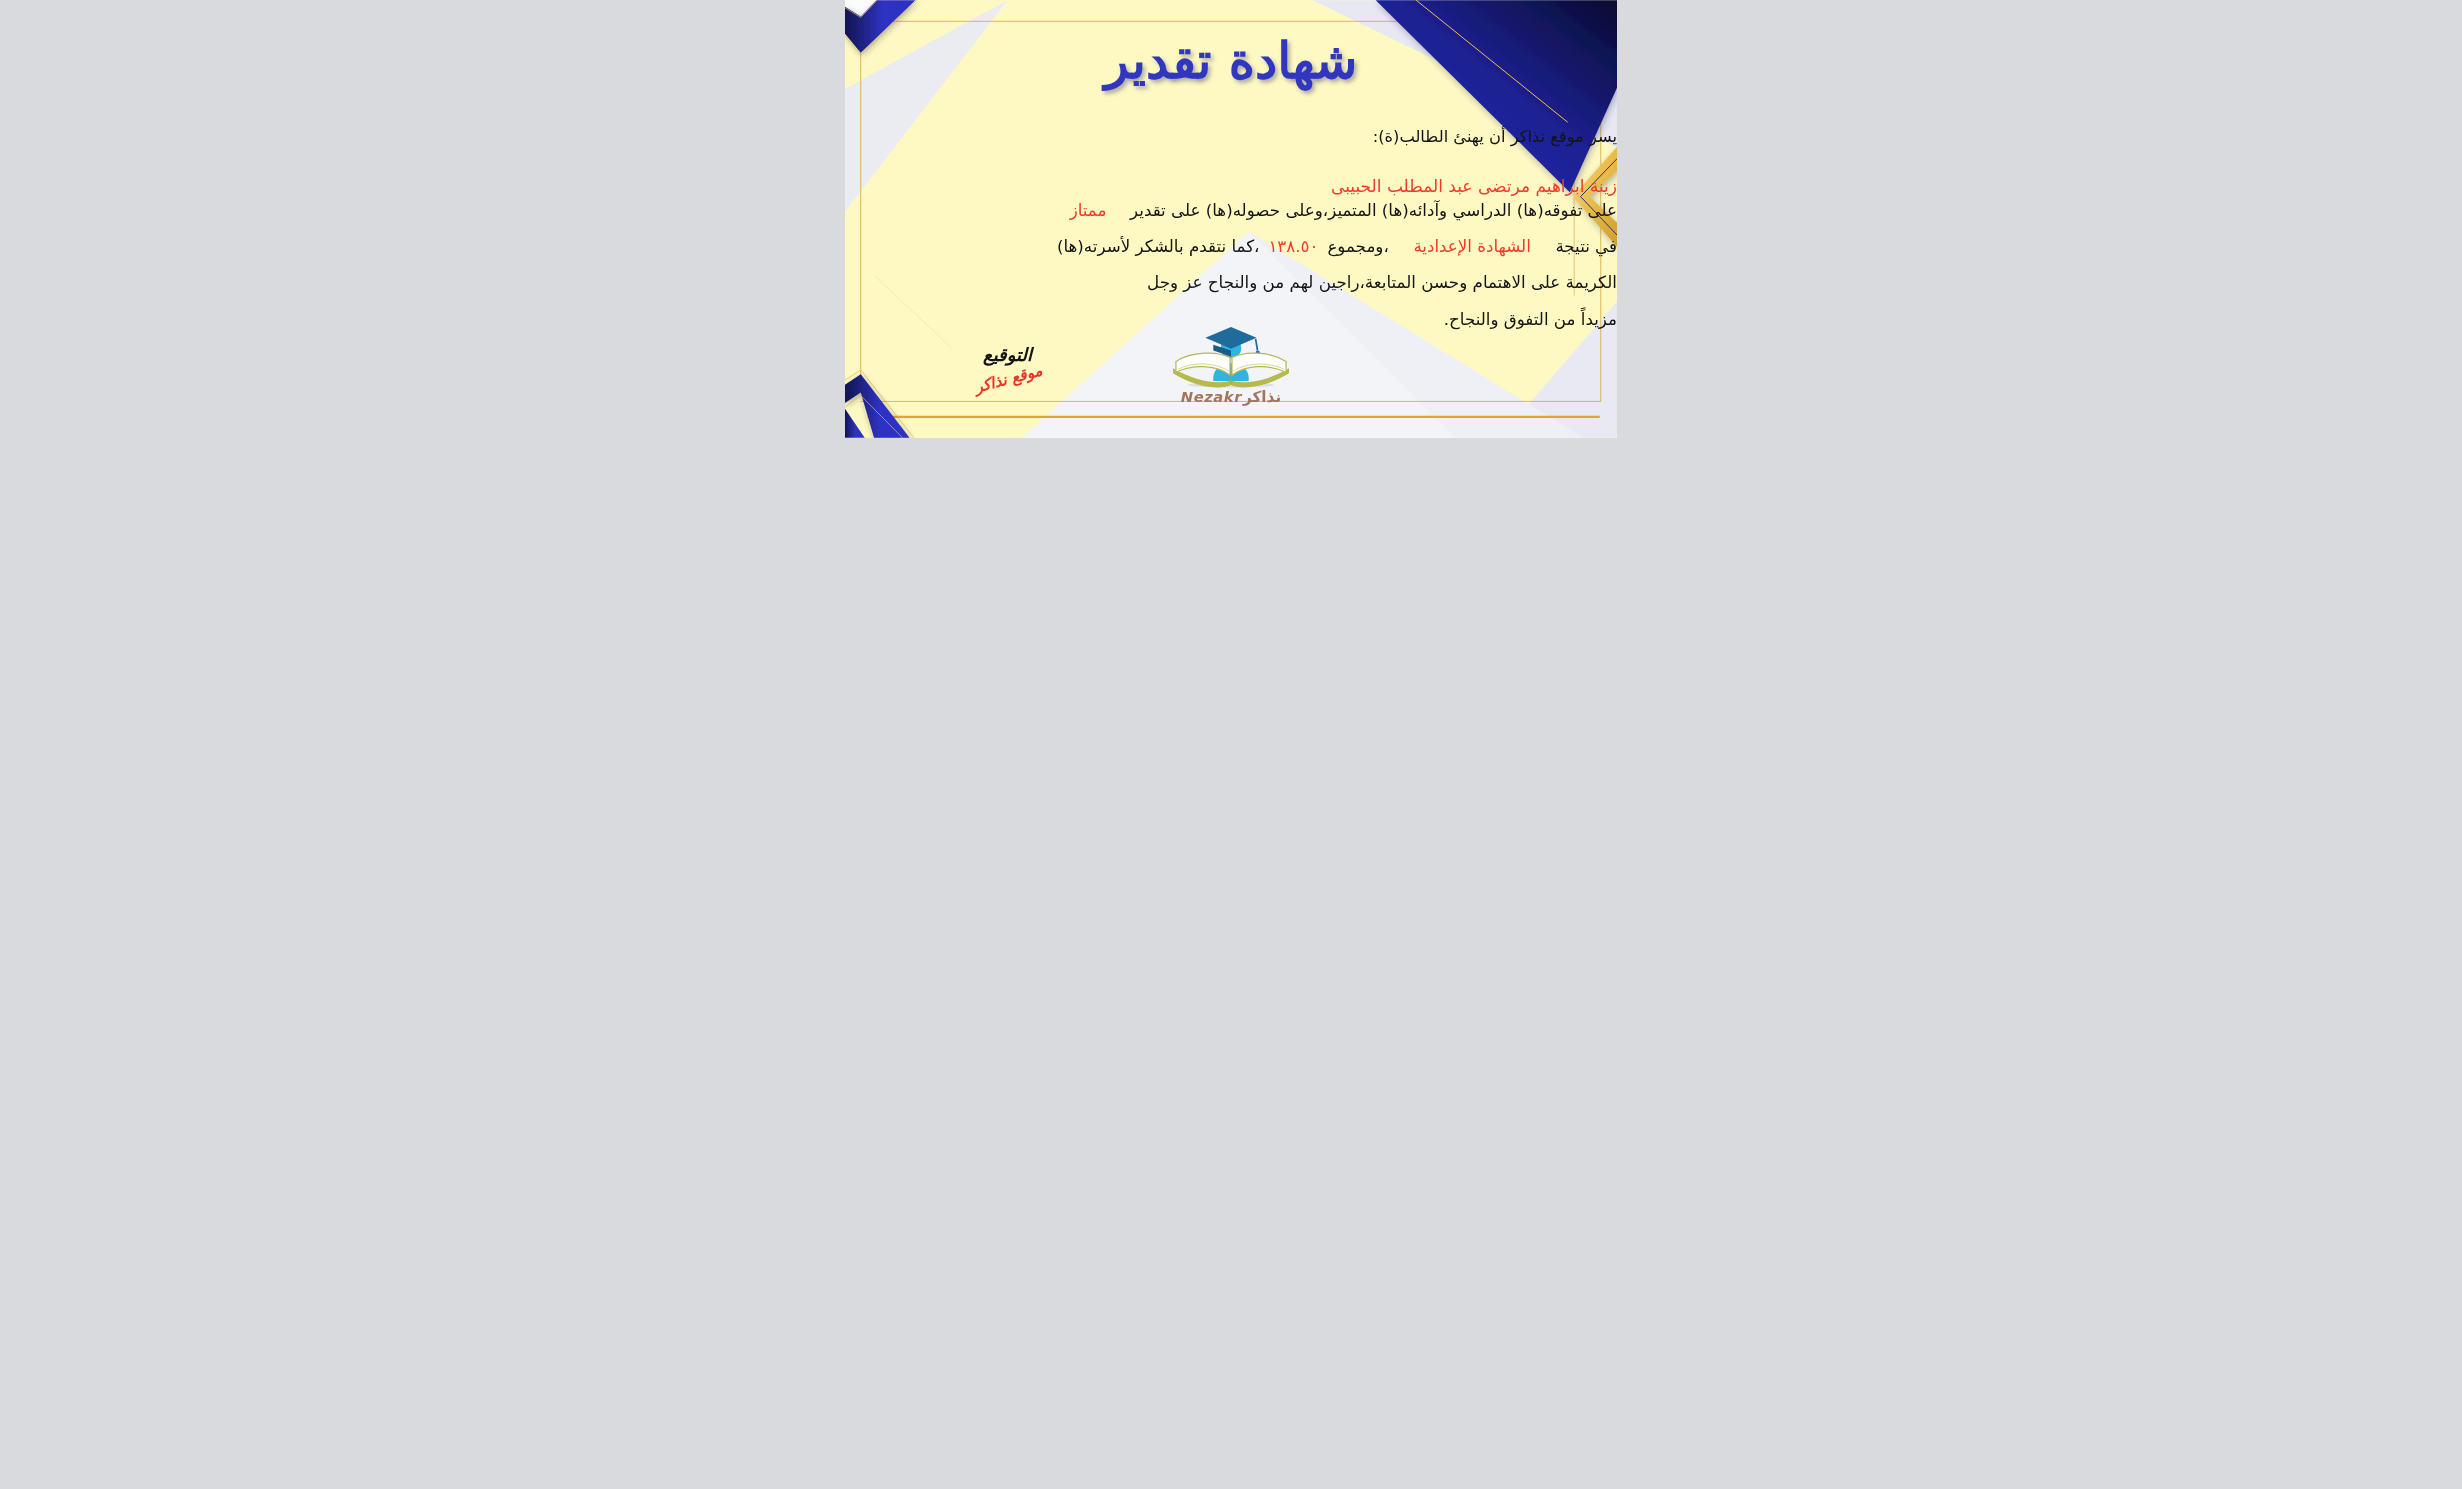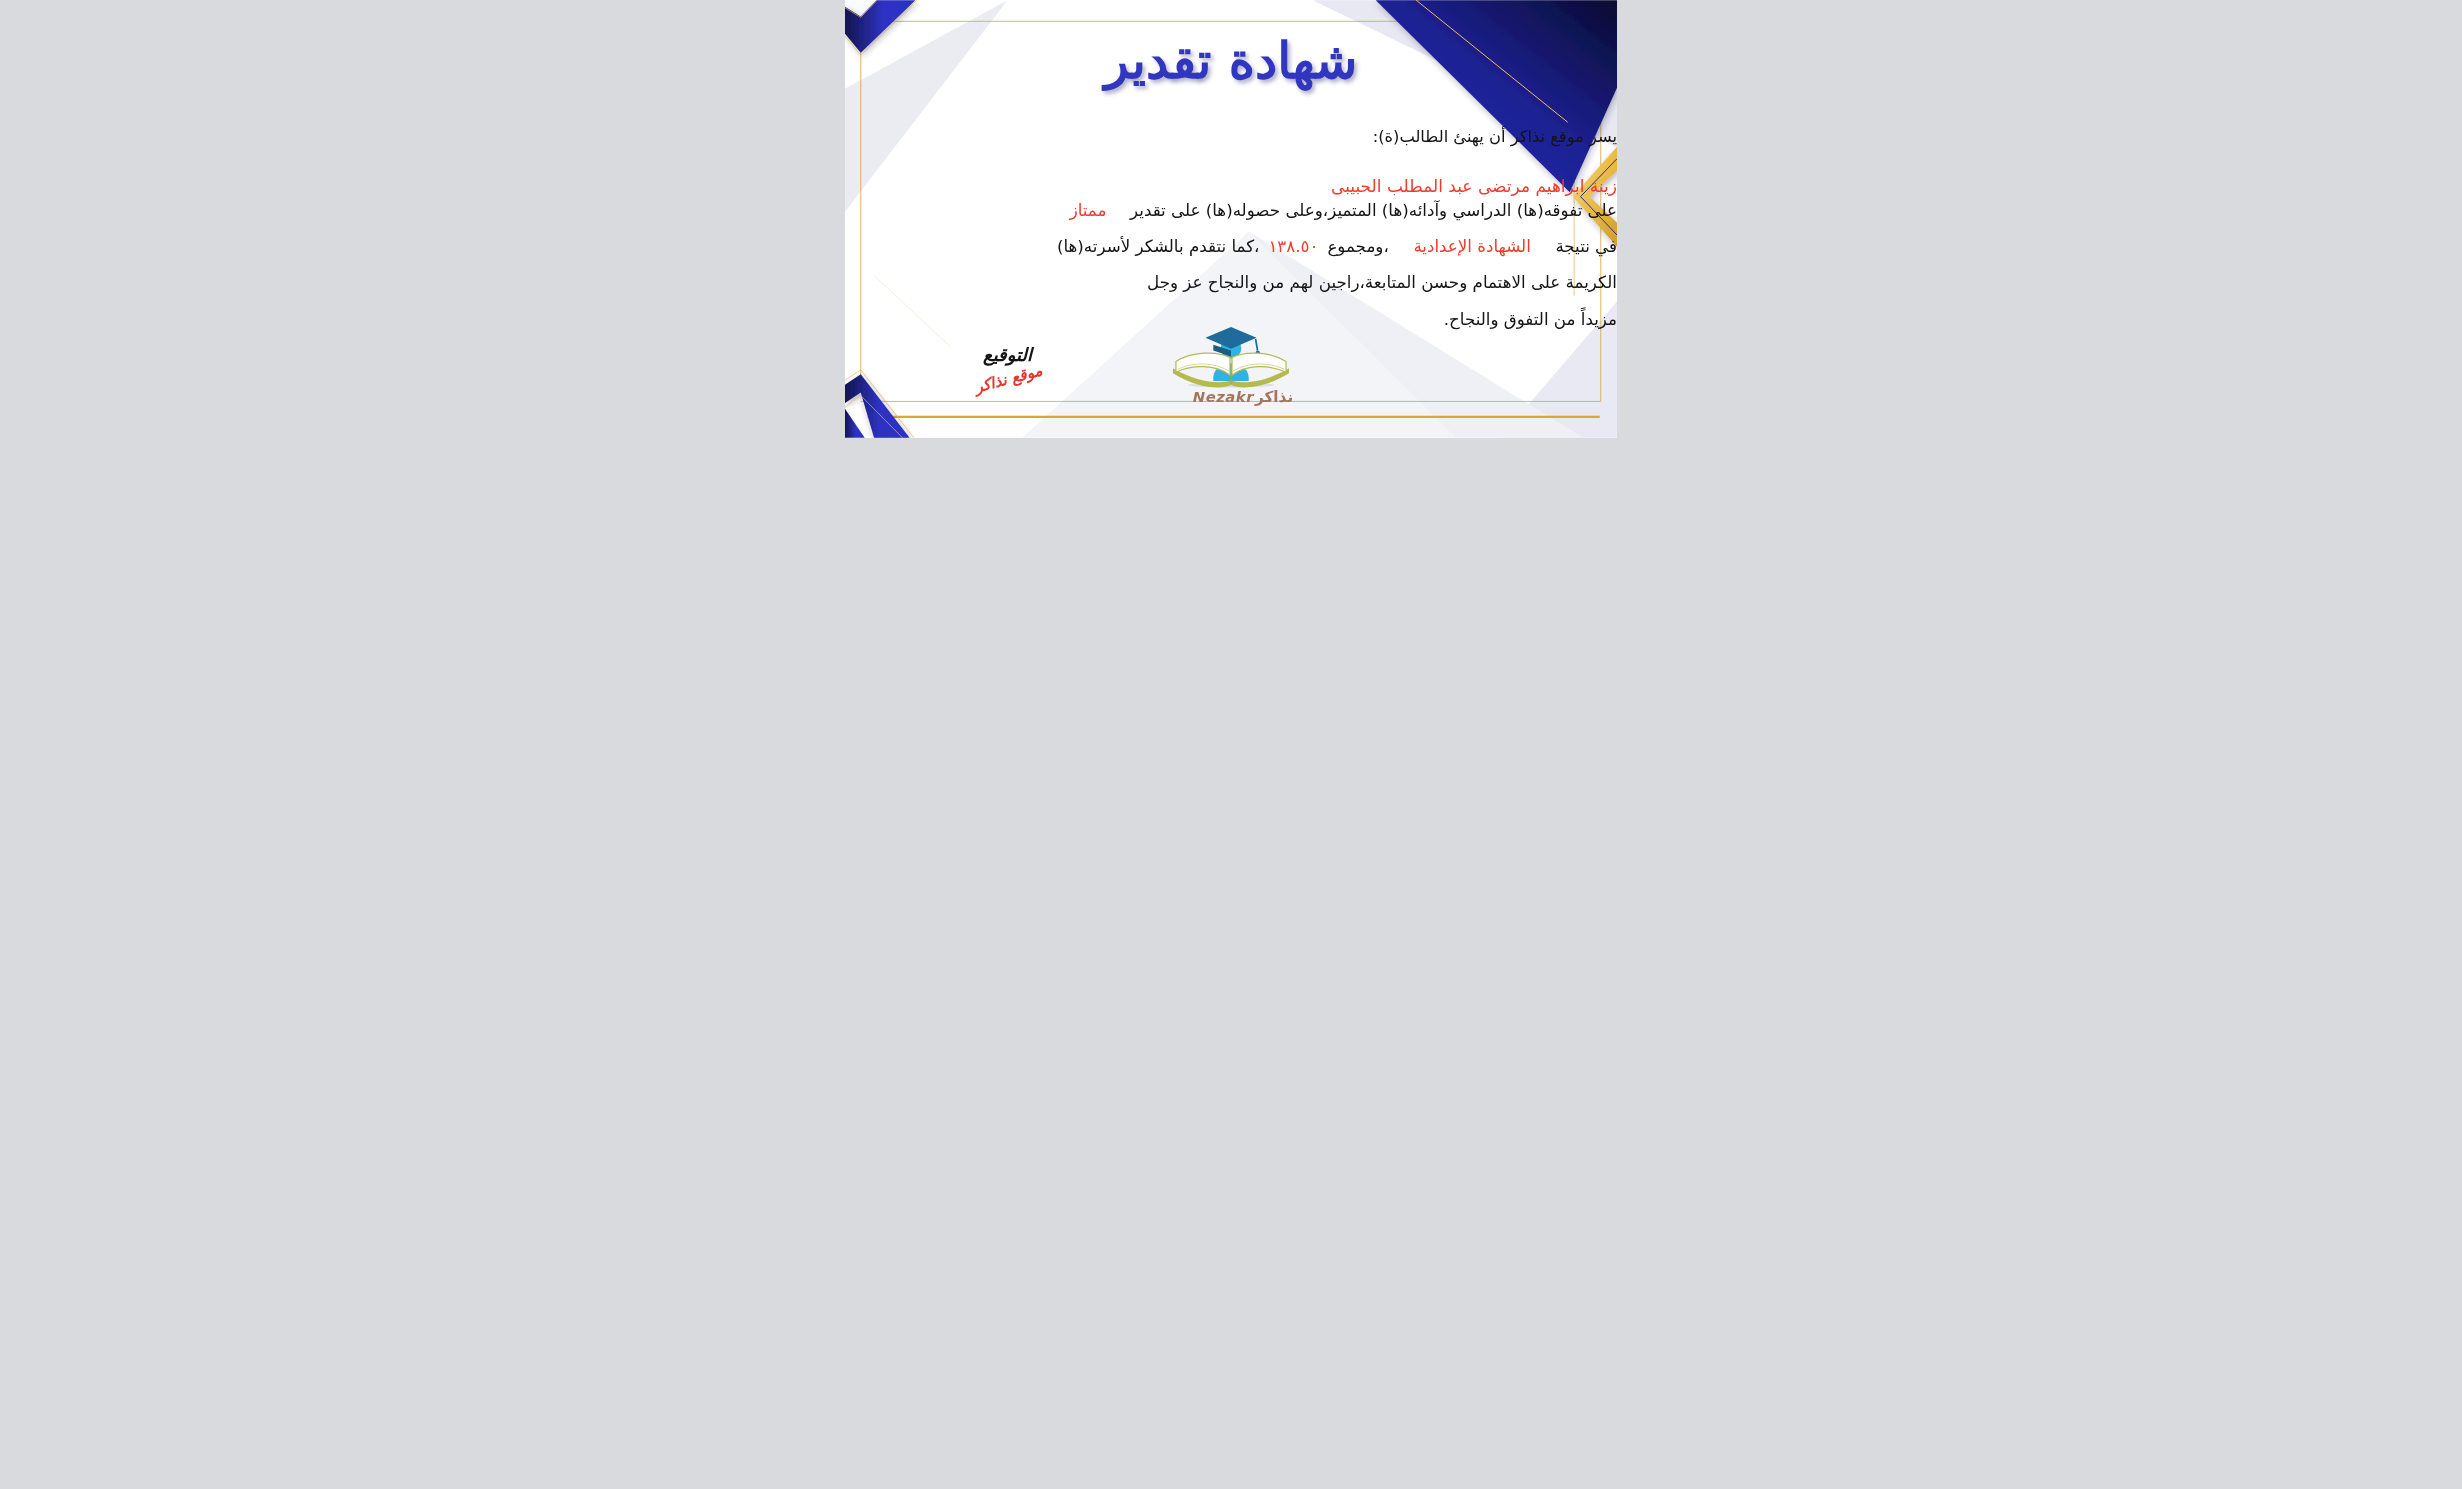--- a/index.html
+++ b/index.html
@@ -1,17 +1,17 @@
 <!DOCTYPE html>
 <html lang="ar" dir="rtl" style="font-size:7.9px"><head>
 <meta charset="utf-8">
 <style>
   html,body{margin:0;padding:0;background:#d8dade;font-family:"DejaVu Sans",sans-serif;}
   #stage{position:relative;width:772px;height:438px;margin:0 auto;overflow:hidden;
-         background:#ffffff;}
+         background:#fef9c3;}
   #deco, #logo-svg{position:absolute;pointer-events:none;}
   #deco{left:0;top:0;}
   .txt{position:absolute;width:100%;direction:rtl;color:#141414;
        font-weight:400;white-space:nowrap;}
   .intro{top:127px;font-size:16.3px;}
   .name{top:176px;font-size:17px;color:#f23a2a;}
   .b1{top:200px;font-size:16.7px;padding-left:20px;}
   .b2{top:236px;font-size:16.7px;}
   .b3{top:272px;font-size:16.7px;}
   .b4{top:309px;font-size:16.7px;}
@@ -23,21 +23,21 @@
          font-family:"DejaVu Serif",serif;font-weight:700;font-size:50px;
          color:#3036bd;direction:rtl;
          text-shadow:2.5px 3.4px 4.4px rgba(25,30,95,.35);}
   #sig-label{position:absolute;left:118px;top:344px;width:89px;text-align:center;
              font-size:18px;font-weight:700;color:#141414;direction:rtl;font-style:italic;}
   #sig-script{position:absolute;left:112px;top:370px;width:103px;text-align:center;
               font-family:"DejaVu Serif",serif;font-style:italic;font-weight:700;
               font-size:15.3px;color:#e8362a;direction:rtl;
               transform:rotate(-15deg);}
   #logo{position:absolute;left:327px;top:325px;width:118px;height:86px;}
-  #logo-text{position:absolute;left:12px;top:63px;width:118px;text-align:center;
+  #logo-text{position:absolute;left:0;top:63px;width:118px;text-align:center;
              color:#a3765b;font-weight:700;direction:ltr;}
   #logo-text .latin{font-style:italic;font-size:14.8px;letter-spacing:0.5px;}
   #logo-text .arabic{font-size:15.3px;margin-left:1px;}
 </style>
 </head>
 <body>
 
 <div id="stage">
 
   <svg id="deco" width="772" height="438" viewBox="0 0 1568 889">

